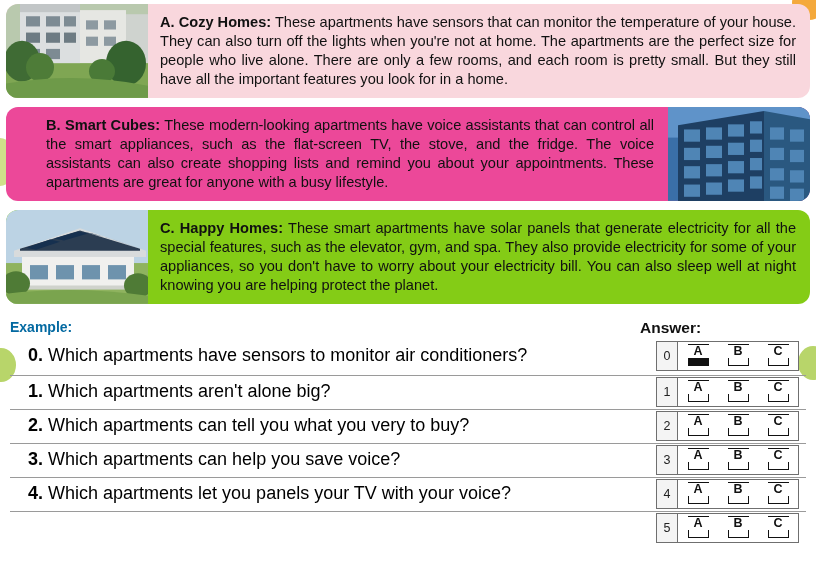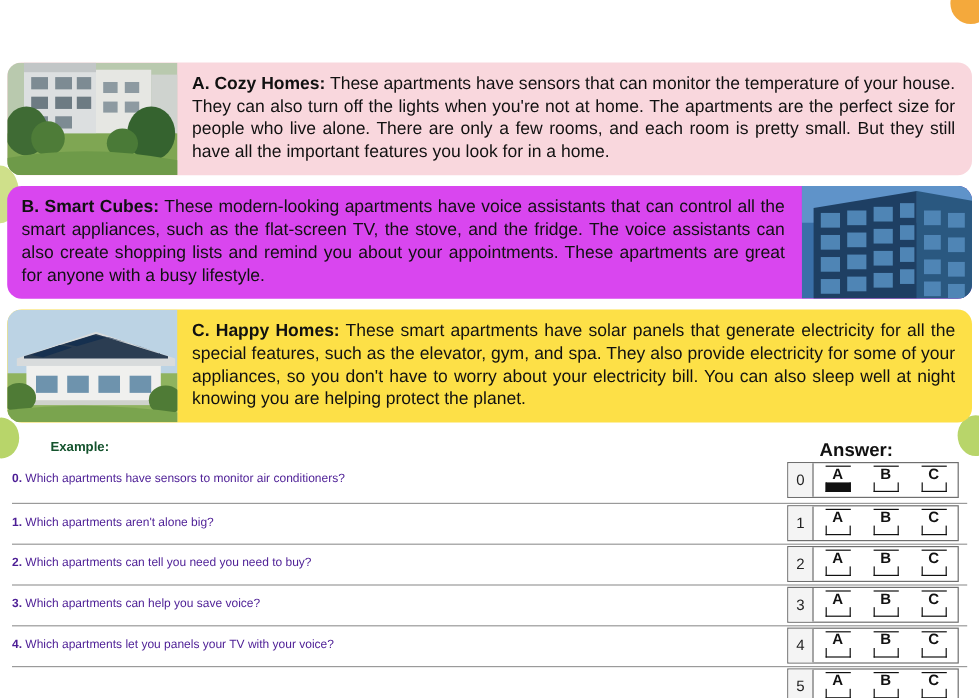--- a/index.html
+++ b/index.html
@@ -58,23 +58,23 @@
     padding: 4px 6px 0 6px;
   }
   .item {
     display: flex;
     align-items: stretch;
     border-radius: 12px;
     overflow: hidden;
     margin-bottom: 9px;
     min-height: 88px;
   }
-  .item.pink  { background: #f9d7dd; margin-top: 48px; }
-  .item.green { background: #d946ef; }
-  .item.peach { background: #fde047; }
+  .item.pink  { background: #f9d7dd; }
+  .item.green { background: #ec4899; padding-left: 28px; }
+  .item.peach { background: #84cc16; }
 
   .photo {
     width: 142px;
     flex: 0 0 142px;
     position: relative;
     overflow: hidden;
   }
   .photo svg { display: block; width: 100%; height: 100%; }
 
   .text {
@@ -92,51 +92,51 @@
 
   
   .headrow {
     position: relative;
     z-index: 2;
     display: flex;
     align-items: baseline;
     padding: 6px 10px 0 10px;
   }
   .headrow .ex {
-    font-size: 11px;
+    font-size: 14px;
     font-weight: bold;
-    color: #14532d;
-    margin-left: 32px;
+    color: #0369a1;
   }
   .headrow .ans {
     position: absolute;
-    left: 683px;
+    left: 640px;
     font-size: 15.5px;
     font-weight: bold;
     color: #111;
   }
 
   
   .qlist {
     position: relative;
     z-index: 2;
     padding: 2px 10px 0 10px;
   }
   .qrow {
     display: flex;
     align-items: center;
     height: 34px;
     position: relative;
   }
   .qrow.example { height: 38px; }
 
   .qtext {
-    font-size: 10px;
-    color: #4c1d95;
+    font-size: 18px;
+    color: #000000;
     flex: 0 0 auto;
+    margin-left: 18px;
   }
   .qtext .qnum { font-weight: bold; }
 
   .rule {
     position: absolute;
     left: 0;
     right: 0;
     top: 0;
     border-top: 1px solid #9a9a9a;
   }
@@ -368,21 +368,21 @@
         <div class="overline"></div>
         <div class="slot"></div>
       </div>
     </div>
   </div>
 
   <div class="qrow">
     <div class="rule"></div>
     <div class="qtext">
       <span class="qnum">2.</span>
-      <span>Which apartments can tell you need you need to buy?</span>
+      <span>Which apartments can tell you what you very to buy?</span>
     </div>
     <div class="answerbox">
       <div class="idx">2</div>
       <div class="opt">
         <div class="letter">A</div>
         <div class="overline"></div>
         <div class="slot"></div>
       </div>
       <div class="opt">
         <div class="letter">B</div>

